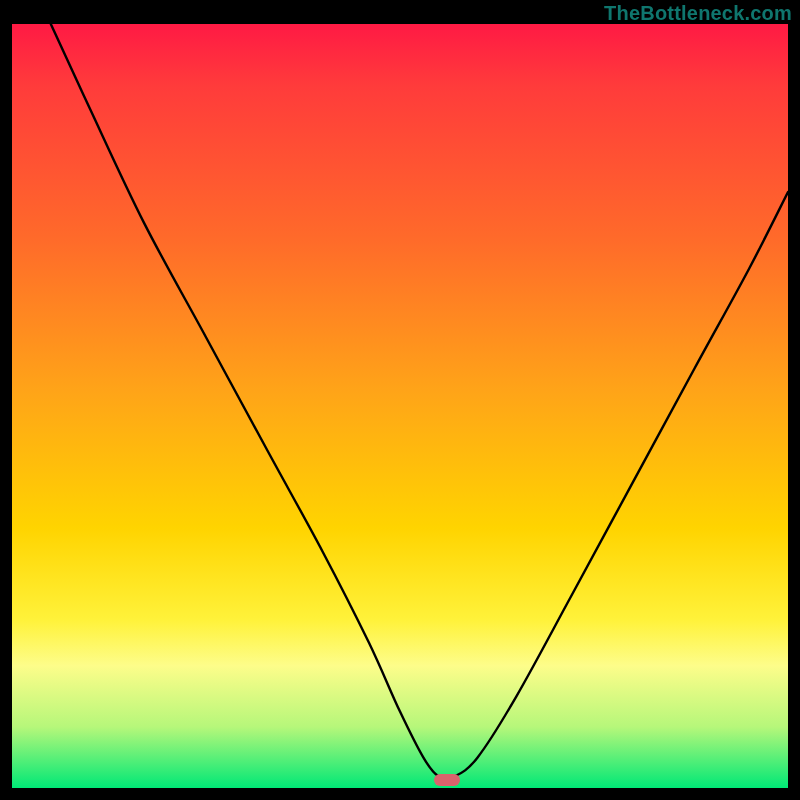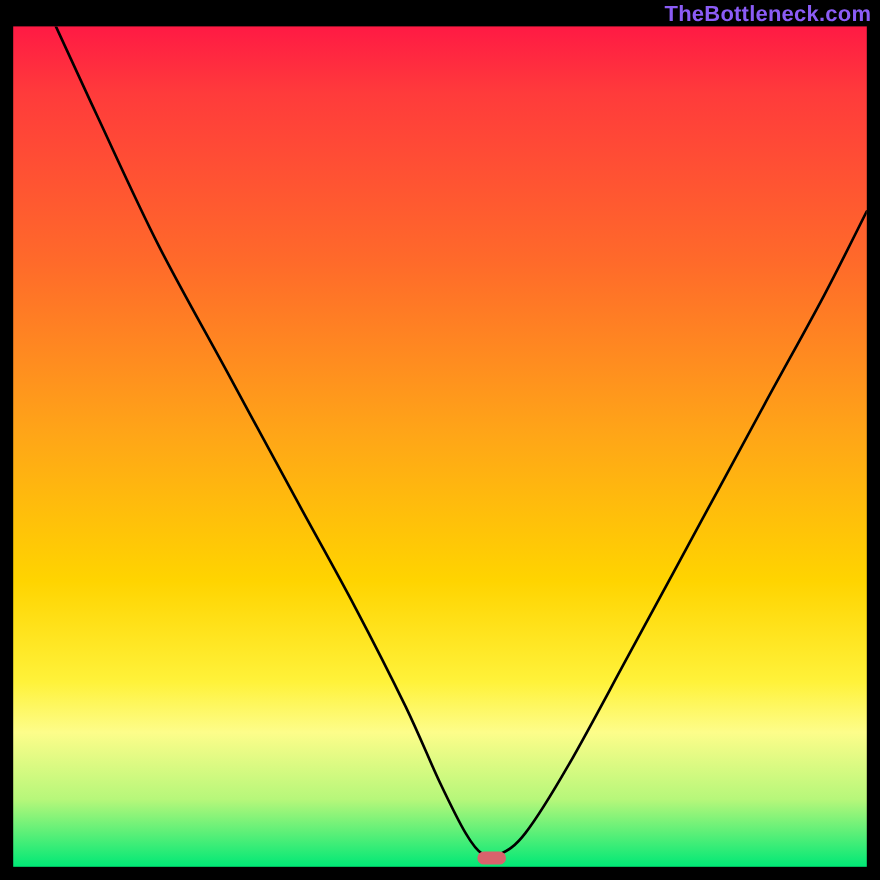--- a/index.html
+++ b/index.html
@@ -50,21 +50,21 @@
     background: #d9636c;
     transform: translate(-50%, -50%);
   }
   .watermark {
     position: absolute;
     top: 2px;
     right: 8px;
     font-family: Arial, Helvetica, sans-serif;
     font-size: 20px;
     font-weight: 600;
-    color: #8b5cf6;
+    color: #0f766e;
     letter-spacing: 0.2px;
   }
 </style>
 </head>
 <body>
 
 <div class="watermark">TheBottleneck.com</div>
 
 <div class="frame">
   <div class="plot-area"></div>

